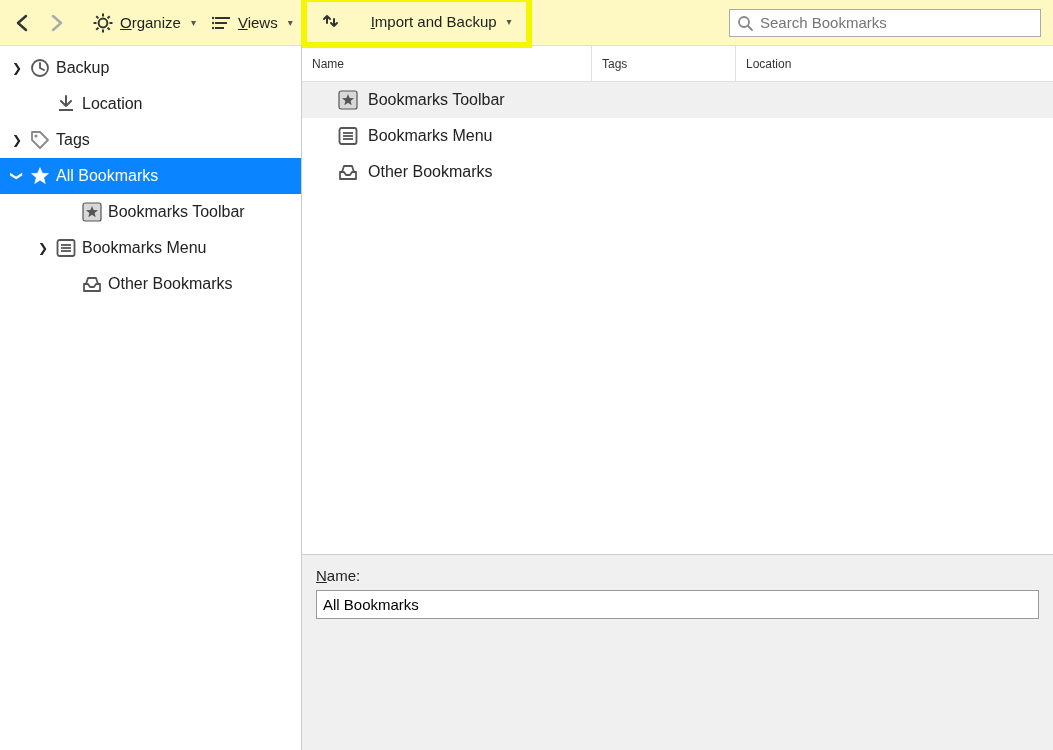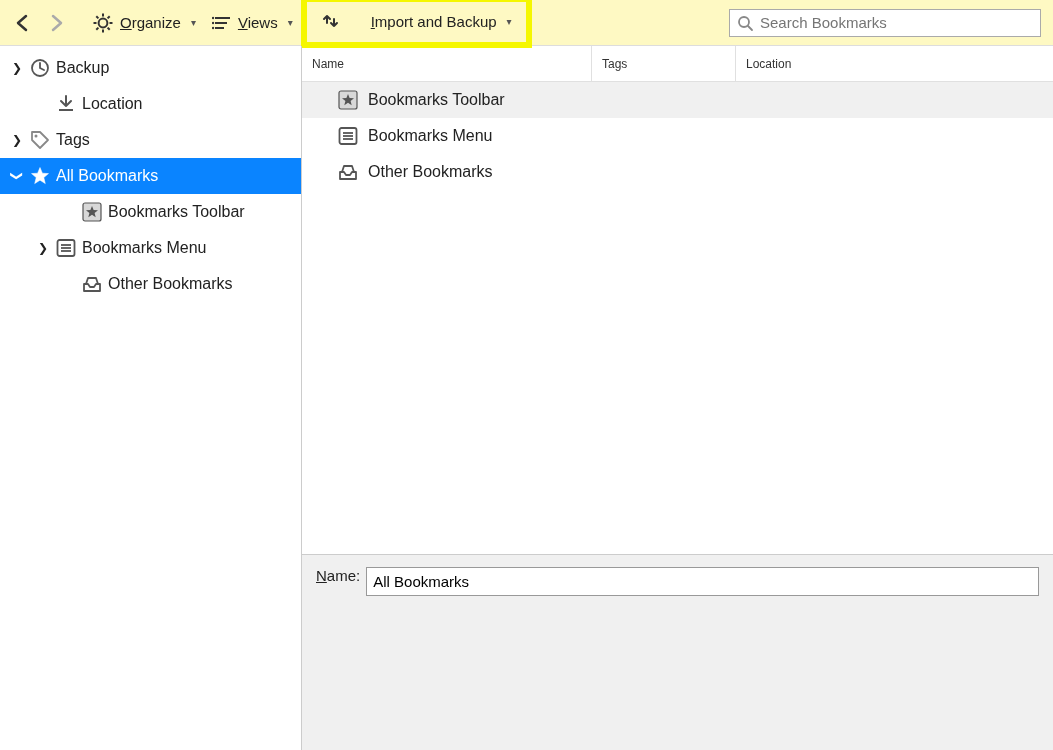--- a/index.html
+++ b/index.html
@@ -42,21 +42,21 @@
 
   
   .list { flex: 1; overflow: auto; }
   .list-row { display: flex; align-items: center; height: 36px; padding-left: 36px; gap: 10px; }
   .list-row.selected { background: #f0f0f0; }
   .list-row .licon { width: 20px; height: 20px; display:flex; align-items:center; justify-content:center; }
   .list-row .llabel { font-size: 16px; }
 
   
   .detail { border-top: 1px solid #ccc; background: #f0f0f0; padding: 12px 14px 40px 14px; height: 196px; }
-  .detail-row { display: flex; flex-direction: row; gap: 6px; }
+  .detail-row { display: flex; flex-direction: column; gap: 6px; }
   .detail-row .dl { font-size: 15px; }
   .detail-row .dl .ul { text-decoration: underline; }
   .detail-row input { border: 1px solid #999; padding: 5px 6px; font-size: 15px; width: 100%; background: #fff; }
 
   svg { display: block; }
 </style>
 </head>
 <body>
 
 <svg width="0" height="0" style="position:absolute">

